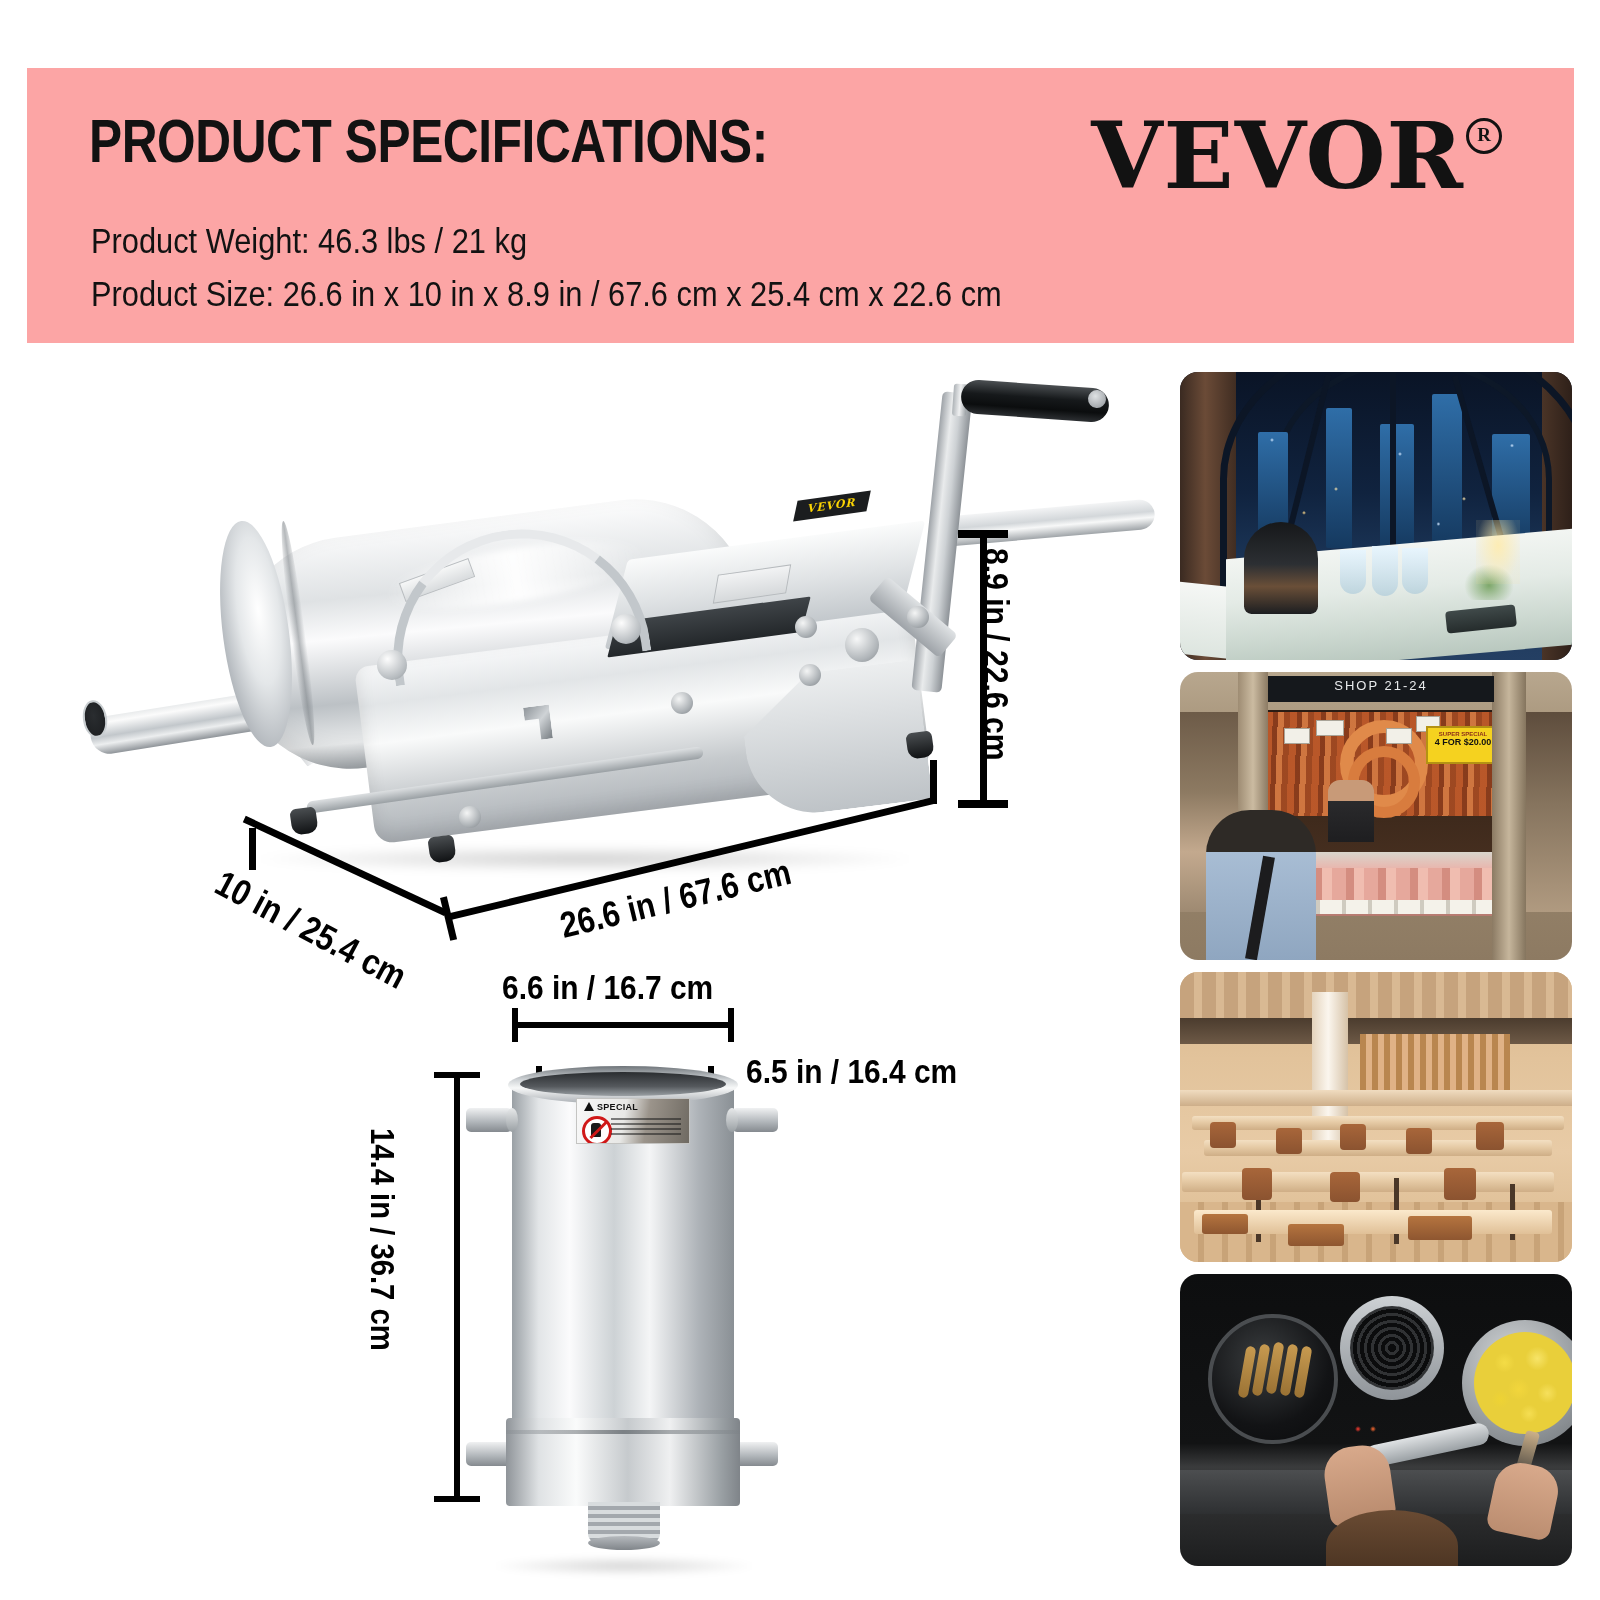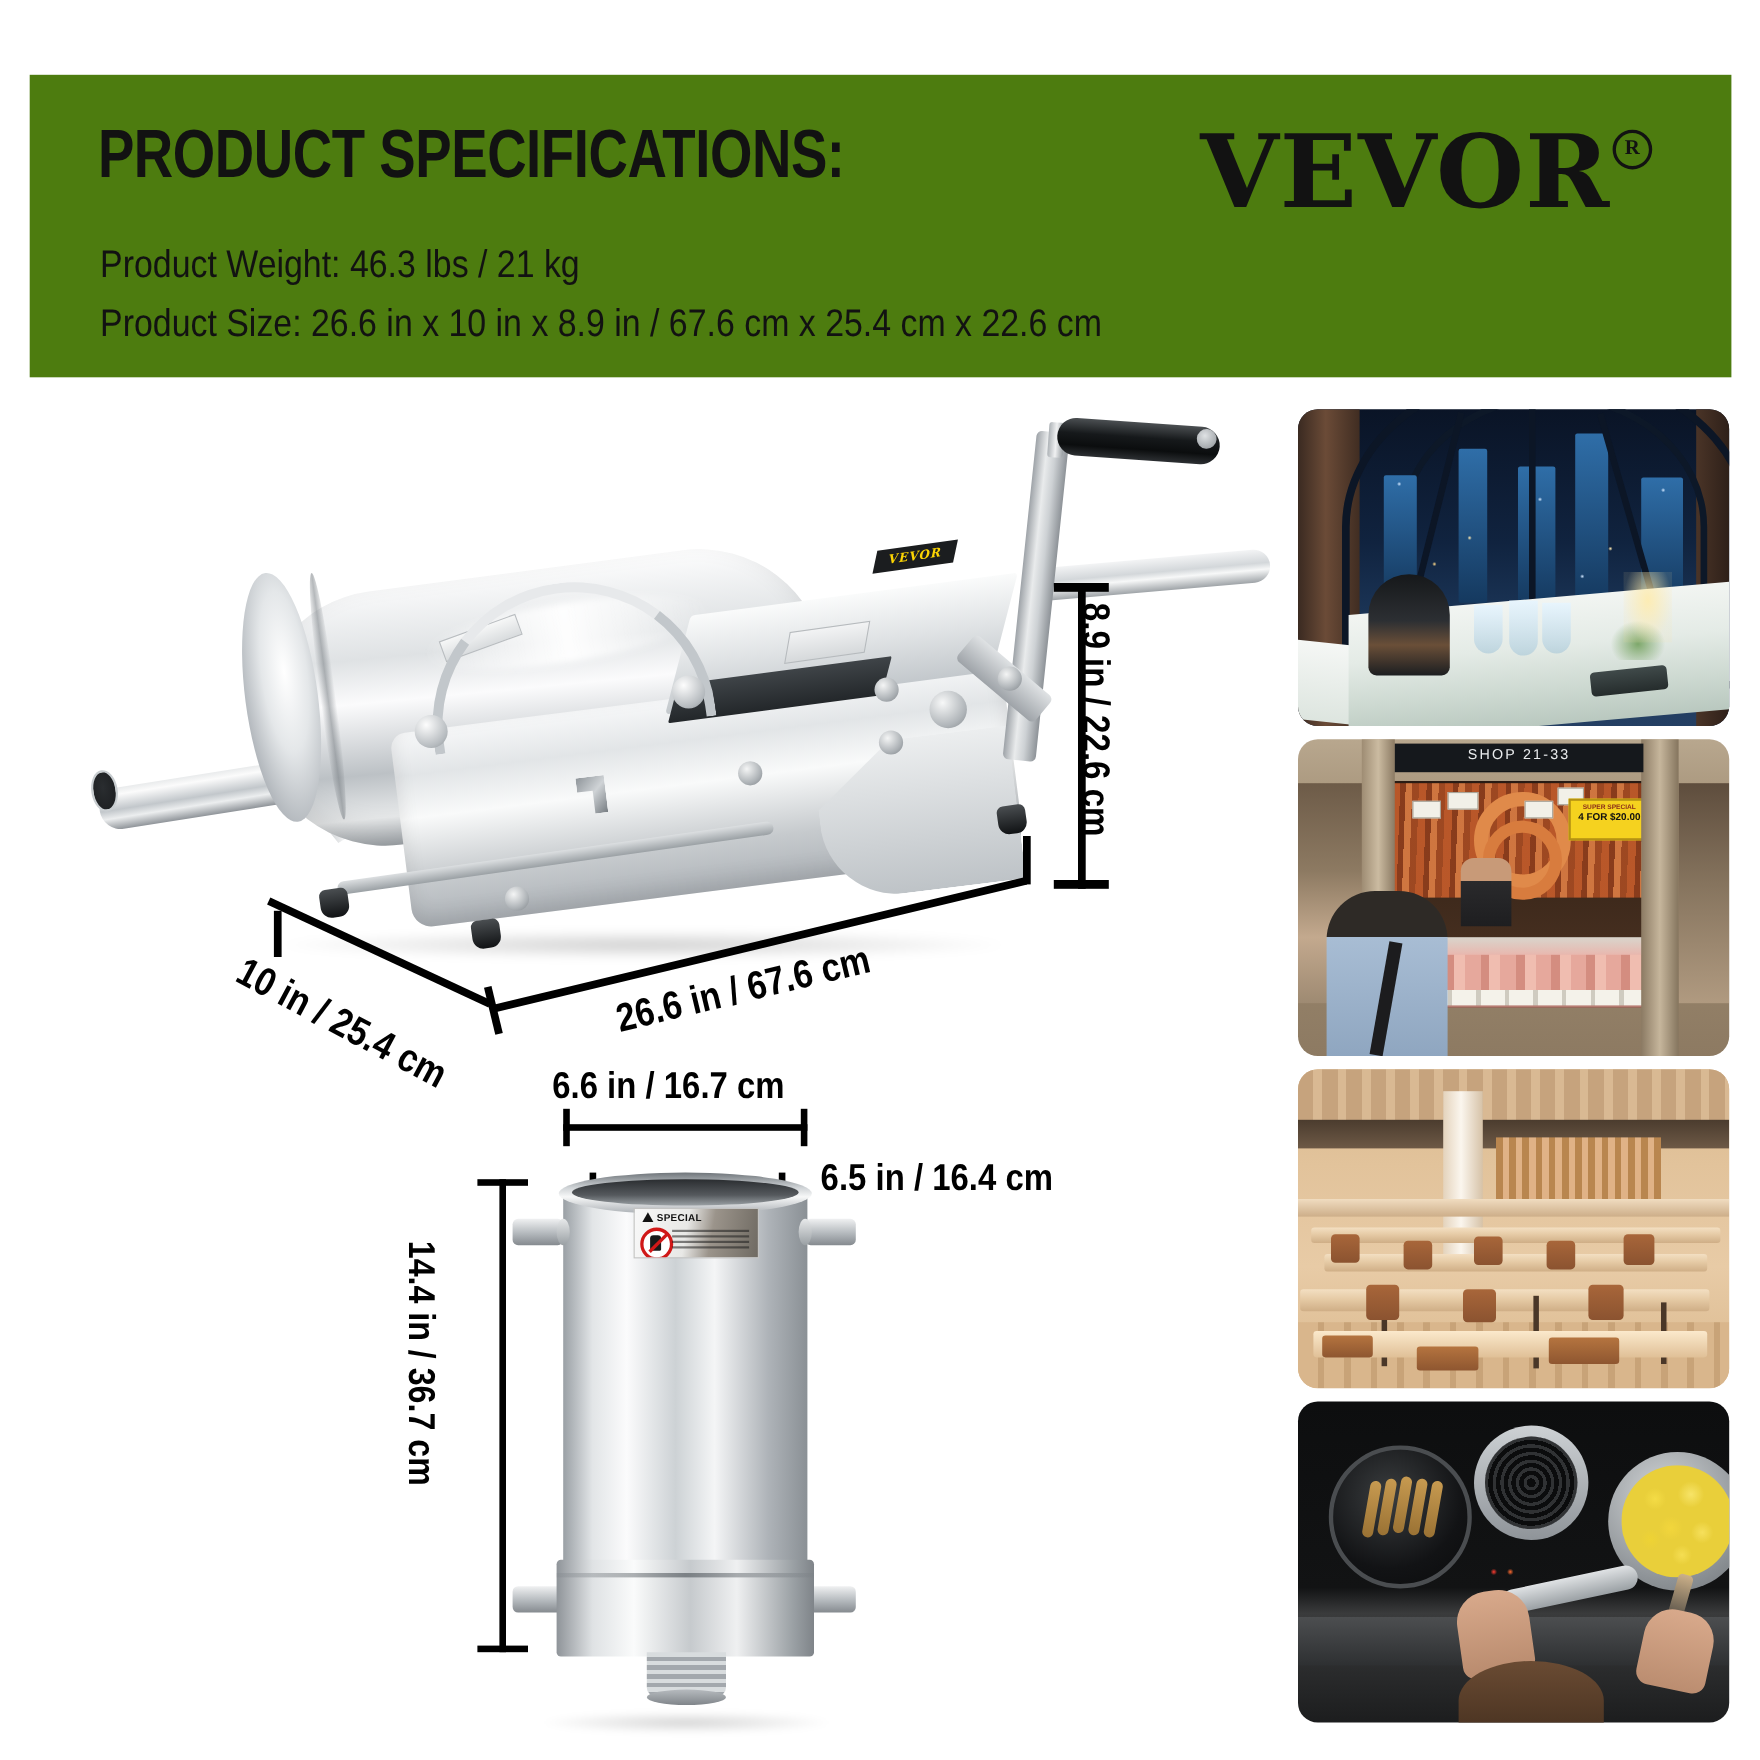--- a/index.html
+++ b/index.html
@@ -9,21 +9,21 @@
     font-family:"Liberation Sans", sans-serif;
     overflow:hidden;
     position:relative;
   }
 
   
   .banner{
     position:absolute;
     left:27px; top:68px;
     width:1547px; height:275px;
-    background:#4d7c0f;
+    background:#fca5a5;
   }
   .banner-title{
     position:absolute;
     left:62px; top:42px;
     font-size:62px;
     font-weight:bold;
     letter-spacing:-0.5px;
     color:#121212;
     transform:scaleX(0.80);
     transform-origin:left top;
@@ -1070,21 +1070,21 @@
       <div class="pt1">SUPER SPECIAL</div>
       <div class="pt2">4 FOR $20.00</div>
     </div>
     <div class="vendor"></div>
     <div class="counter"></div>
     <div class="meatrows"></div>
     <div class="labelrow"></div>
     <div class="pillarL"></div>
     <div class="pillarR"></div>
     <div class="signbar"></div>
-    <div class="signtext">SHOP 21-33</div>
+    <div class="signtext">SHOP 21-24</div>
     <div class="shopper"></div>
     <div class="strap"></div>
   </div>
 
   <div class="thumb t3">
     <div class="ceil"></div>
     <div class="darkband"></div>
     <div class="column"></div>
     <div class="rail"></div>
     <div class="backcounter"></div>

